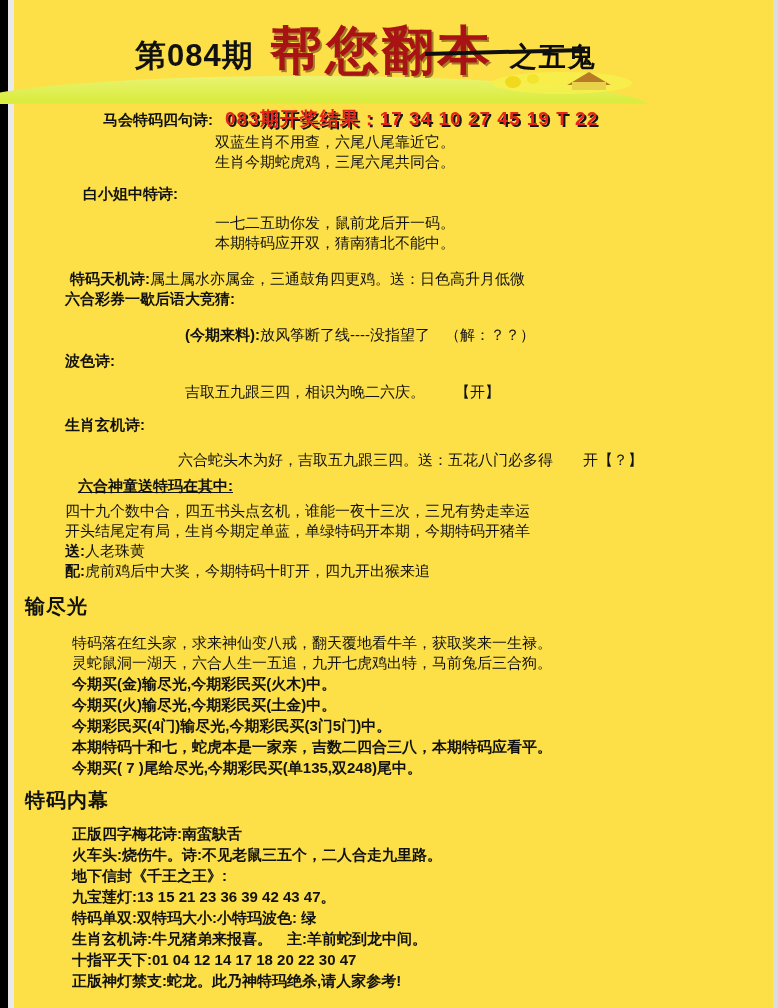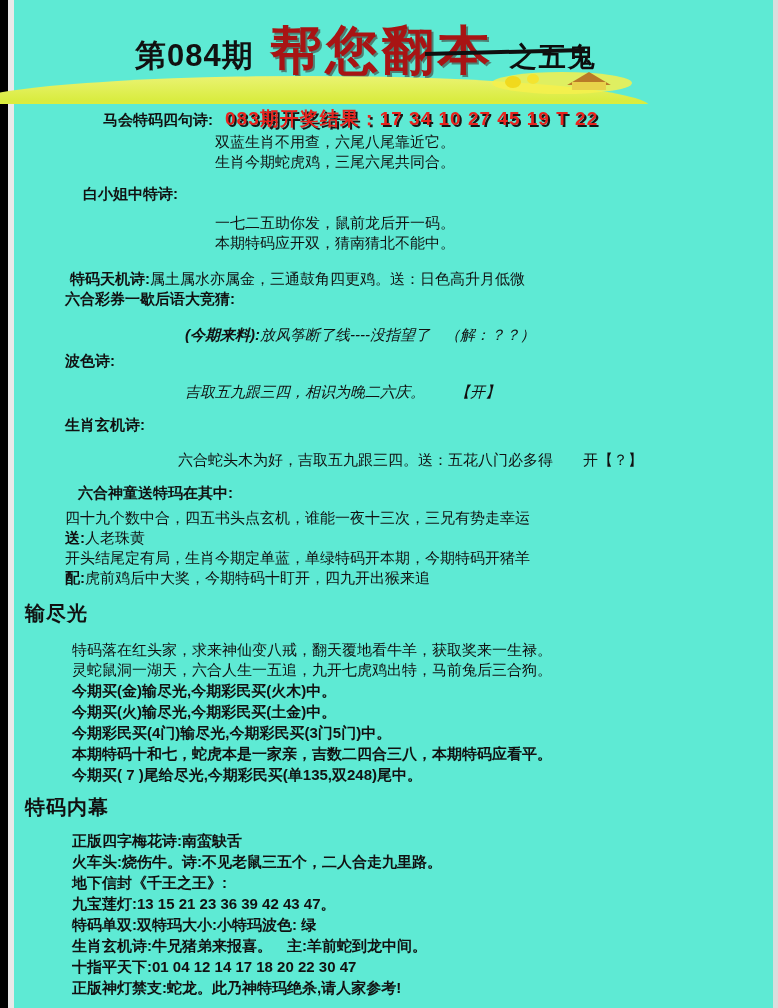--- a/index.html
+++ b/index.html
@@ -1,17 +1,17 @@
 <!DOCTYPE html>
 <html><head>
 <meta charset="utf-8">
 <style>
   html,body{margin:0;padding:0;}
   body{background:#fff;}
-  .page{position:relative;width:778px;height:1008px;background:#5eead4;overflow:hidden;
+  .page{position:relative;width:778px;height:1008px;background:#fde047;overflow:hidden;
         font-family:"Liberation Sans","DejaVu Sans",sans-serif;color:#111;}
   .left-bar{position:absolute;left:0;top:0;width:8px;height:100%;background:#000;}
   .left-gray{position:absolute;left:8px;top:0;width:6px;height:100%;background:#e9e9e9;}
   .right-gray{position:absolute;right:0;top:0;width:5px;height:100%;background:#dcdcdc;}
   .content{position:relative;padding-top:14px;}
 
   
   .hdr{display:flex;align-items:baseline;margin-left:135px;height:52px;position:relative;}
   .issue{font-size:31px;font-weight:bold;letter-spacing:1px;}
   .main-title{font-size:52px;font-weight:bold;color:#a81414;margin-left:16px;letter-spacing:4px;
@@ -31,21 +31,21 @@
   .house-body{position:absolute;left:572px;top:12px;width:34px;height:8px;background:#e8d24a;}
 
   
   .r{font-size:15px;line-height:20px;}
   .b{font-weight:bold;}
   .result-row{display:flex;align-items:baseline;margin-left:103px;margin-top:2px;}
   .result-red{color:#e8231e;font-weight:bold;font-size:19px;letter-spacing:1px;margin-left:12px;
               text-shadow:2px 2px 0 #161616;}
   .ml25{margin-left:25px;} .ml65{margin-left:65px;} .ml70{margin-left:70px;}
   .ml72{margin-left:72px;} .ml78{margin-left:78px;} .ml83{margin-left:83px;}
-  .ml100{margin-left:100px;} .ml178{margin-left:178px;} .ml185{margin-left:185px;font-style:italic;} .ml215{margin-left:215px;}
+  .ml100{margin-left:100px;} .ml178{margin-left:178px;} .ml185{margin-left:185px;} .ml215{margin-left:215px;}
   .sec-hdr{font-size:20px;font-weight:bold;letter-spacing:1px;}
   .tight{line-height:21px;}
 </style>
 </head>
 <body>
 
 <div class="page">
   <div class="left-bar"></div>
   <div class="left-gray"></div>
   <div class="right-gray"></div>
@@ -88,26 +88,26 @@
     <div class="r ml185" style="margin-top:16px;">
       <span class="b">(今期来料):</span><span>放风筝断了线----没指望了　（解：？？）</span>
     </div>
 
     <div class="r b ml65" style="margin-top:6px;">波色诗:</div>
     <div class="r ml185" style="margin-top:11px;">吉取五九跟三四，相识为晚二六庆。　　【开】</div>
 
     <div class="r b ml65" style="margin-top:13px;">生肖玄机诗:</div>
     <div class="r ml178" style="margin-top:15px;">六合蛇头木为好，吉取五九跟三四。送：五花八门必多得　　开【？】</div>
 
-    <div class="r b ml78" style="margin-top:13px;">六合神童送特玛在其中:</div>
+    <div class="r b ml78" style="margin-top:6px;text-decoration:underline;">六合神童送特玛在其中:</div>
     <div class="r ml65" style="margin-top:5px;">四十九个数中合，四五书头点玄机，谁能一夜十三次，三兄有势走幸运</div>
+    <div class="r ml65">开头结尾定有局，生肖今期定单蓝，单绿特码开本期，今期特码开猪羊</div>
     <div class="r ml65">
       <span class="b">送:</span><span>人老珠黄</span>
     </div>
-    <div class="r ml65">开头结尾定有局，生肖今期定单蓝，单绿特码开本期，今期特码开猪羊</div>
     <div class="r ml65">
       <span class="b">配:</span><span>虎前鸡后中大奖，今期特码十盯开，四九开出猴来追</span>
     </div>
 
     <div class="sec-hdr ml25" style="margin-top:12px;">输尽光</div>
     <div class="r ml72" style="margin-top:13px;">特码落在红头家，求来神仙变八戒，翻天覆地看牛羊，获取奖来一生禄。</div>
     <div class="r ml72">灵蛇鼠洞一湖天，六合人生一五追，九开七虎鸡出特，马前兔后三合狗。</div>
     <div class="r b tight ml72">今期买(金)输尽光,今期彩民买(火木)中。</div>
     <div class="r b tight ml72">今期买(火)输尽光,今期彩民买(土金)中。</div>
     <div class="r b tight ml72">今期彩民买(4门)输尽光,今期彩民买(3门5门)中。</div>

